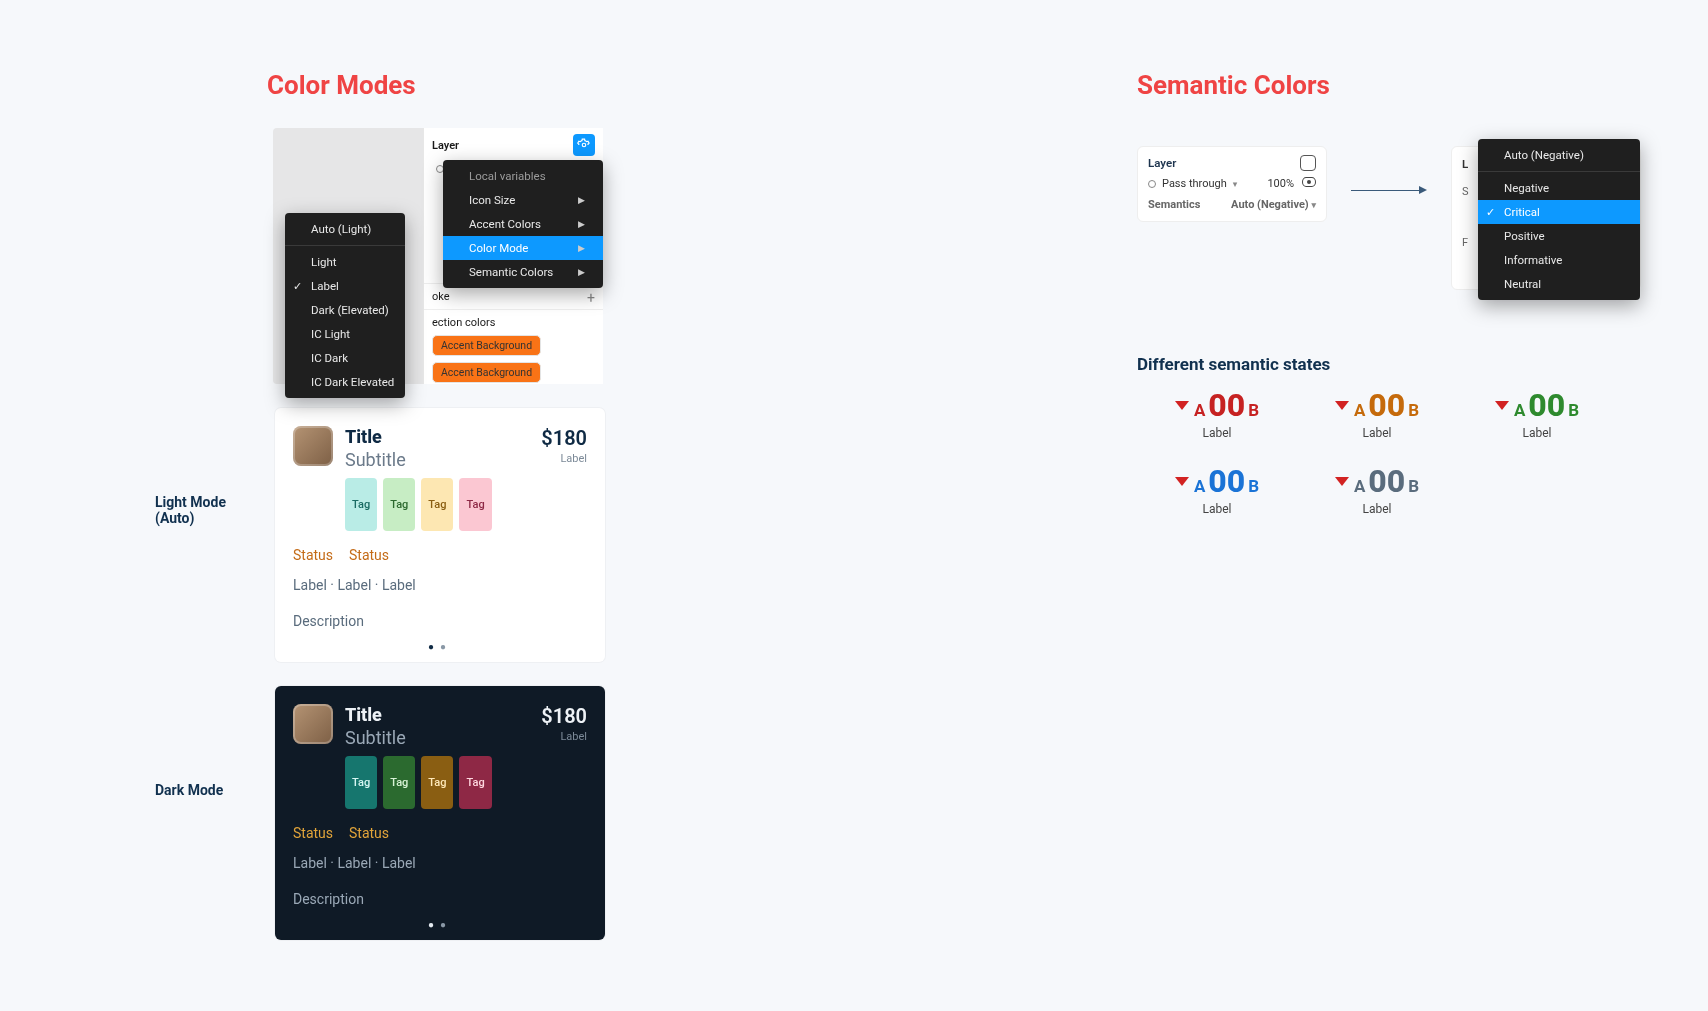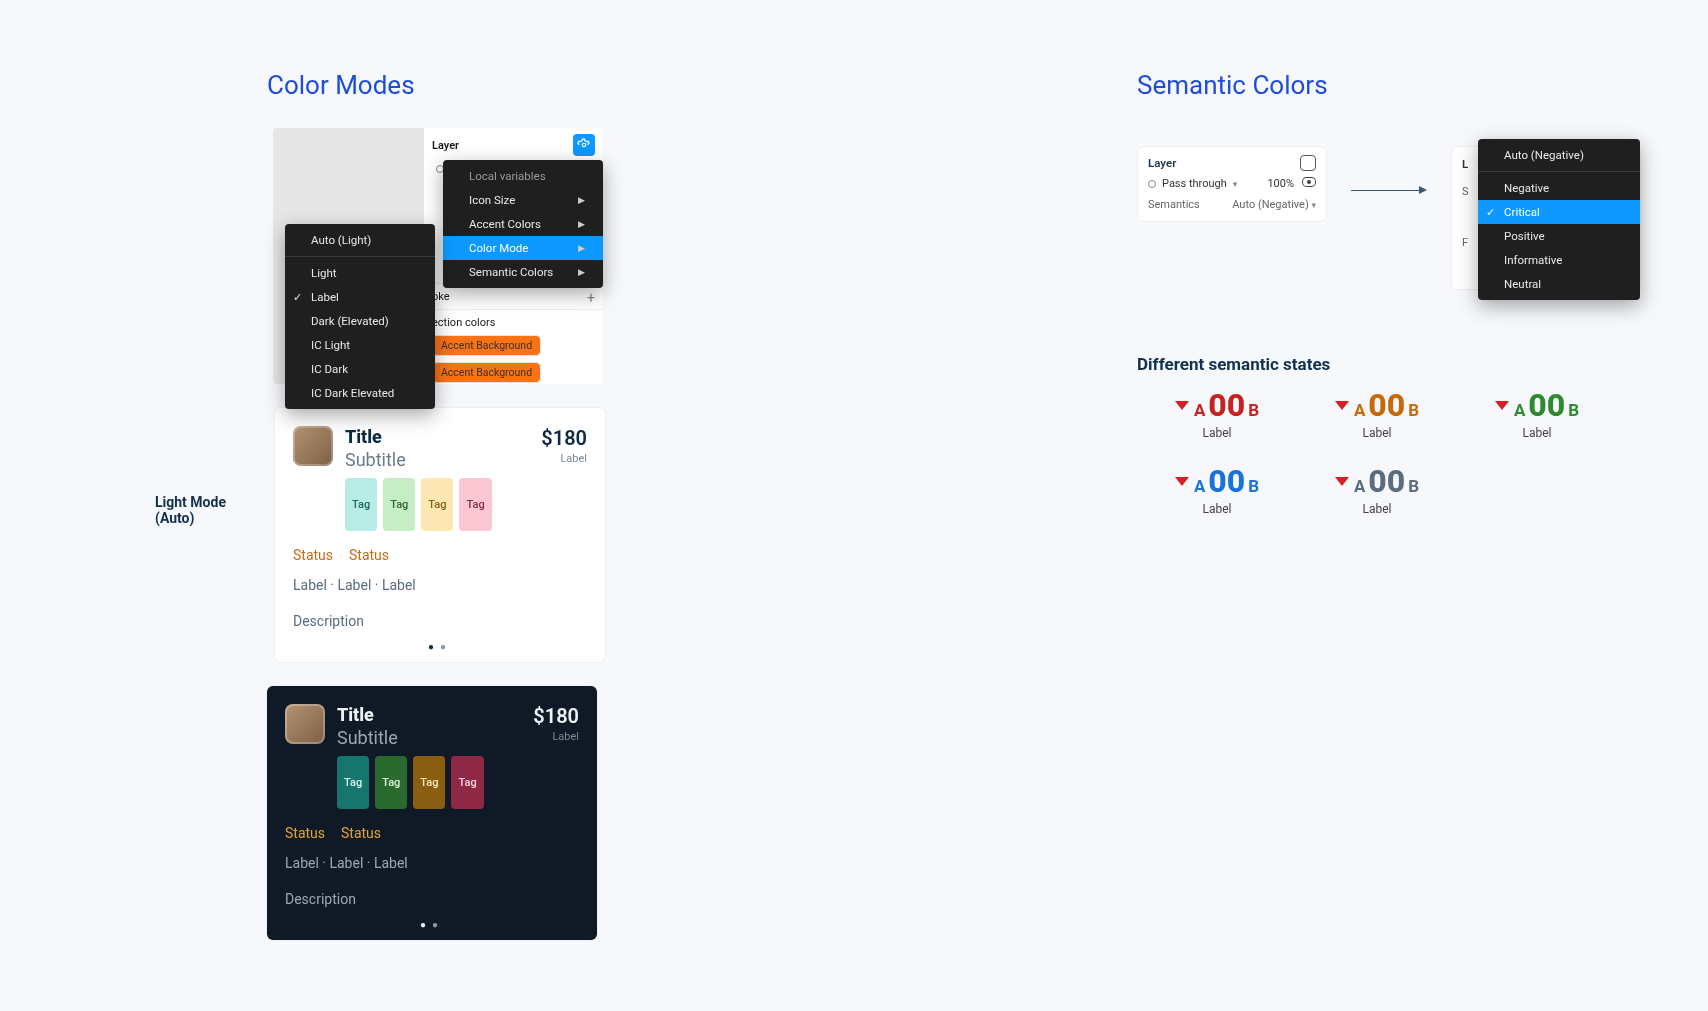--- a/index.html
+++ b/index.html
@@ -12,22 +12,22 @@
     color: #1d344e;
   }
   .page {
     display: grid;
     grid-template-columns: 740px 740px;
     column-gap: 130px;
     padding-left: 267px;
   }
   h2.section-title {
     font-size: 26px;
-    font-weight: 400;
-    color: #1d4ed8;
+    font-weight: 700;
+    color: #ef4444;
     margin-bottom: 28px;
   }
   
   .figma-mock {
     width: 330px;
     height: 256px;
     background: #e6e6e7;
     position: relative;
     border-radius: 4px;
     margin-left: 6px;
@@ -103,21 +103,21 @@
     position: relative;
   }
   .dark-menu .mi .chev { color: #ccc; font-size: 9px; margin-left: 22px;}
   .dark-menu .mi.header { color: #9b9b9b; }
   .dark-menu .mi.sel { background: #0d99ff; color: #fff; }
   .dark-menu .mi.check::before {
     content: "✓"; position: absolute; left: 8px; font-size: 11px;
   }
   .dark-menu .divider { height: 1px; background: #3a3a3a; margin: 4px 0; }
   .submenu-vars { top: 32px; left: 170px; width: 160px; }
-  .submenu-modes { top: 96px; left: 12px; width: 150px; }
+  .submenu-modes { top: 85px; left: 12px; width: 120px; }
   
   .mode-row {
     display: flex;
     align-items: flex-start;
     margin-top: 24px;
   }
   .mode-label {
     width: 120px;
     font-size: 14px;
     font-weight: 700;
@@ -185,21 +185,21 @@
   .sem-panel .lrow .gear {
     width: 16px; height: 16px; border: 1.5px solid #555; border-radius: 4px;
     position: relative;
   }
   .sem-panel .prow {
     display: flex; align-items: center; justify-content: space-between;
     font-size: 11px; color: #333; margin-top: 6px;
   }
   .sem-panel .prow .left { display: flex; align-items: center; gap: 6px;}
   .sem-panel .prow .radio { width: 8px; height: 8px; border: 1px solid #888; border-radius: 50%;}
-  .sem-panel .srow { display: flex; justify-content: space-between; margin-top: 8px; font-size: 11px; color: #666;}
+  .sem-panel .srow { display: flex; justify-content: space-between; margin-top: 8px; font-size: 11px; color: #666; font-weight: bold;}
   .sem-right-panel {
     width: 190px; position: relative;
     background: #fff;
     border: 1px solid #eee;
     border-radius: 6px;
     font-size: 11.5px;
     padding: 8px 0 40px 10px;
     overflow: visible;
   }
   .arrow-conn {
@@ -385,20 +385,21 @@
           <span class="status">Status</span>
           <span class="status">Status</span>
         </div>
         <div class="labels-row">Label · Label · Label</div>
         <div class="desc">Description</div>
         <div class="dots"><span class="on">●</span><span>●</span></div>
       </div>
     </div>
 
     <div class="mode-row">
+      <div class="mode-label" style="padding-top:96px">Dark Mode</div>
       <div class="card dark">
         <div class="card-head">
           <div class="card-head-left">
             <div class="thumb"></div>
             <div>
               <div class="title">Title</div>
               <div class="subtitle">Subtitle</div>
               <div class="tags">
                 <span class="tag teal">Tag</span>
                 <span class="tag green">Tag</span>

